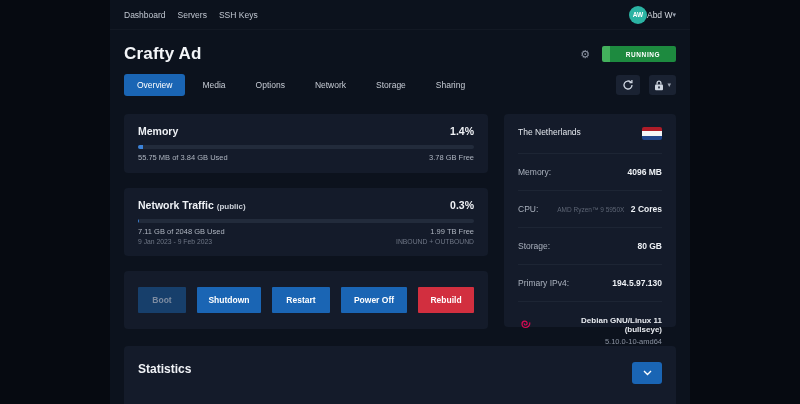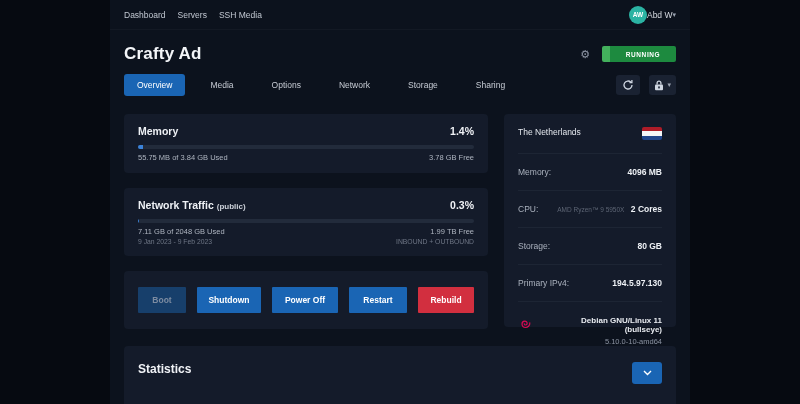--- a/index.html
+++ b/index.html
@@ -47,21 +47,21 @@
   .status-label {
     background:#1d8a3f; color:#fff; font-size:6.5px; font-weight:bold;
     letter-spacing:.6px; display:flex; align-items:center; justify-content:center;
     padding:0 14px; flex:1;
   }
   
   .tabs-row {
     padding:4px 14px 10px 14px;
     display:flex; align-items:center; justify-content:space-between;
   }
-  .tabs { display:flex; align-items:center; gap:12px; }
+  .tabs { display:flex; align-items:center; gap:4px; }
   .tab {
     font-size:8.5px; color:#c7ccd5; padding:6px 13px; border-radius:3px; cursor:pointer;
     white-space:nowrap;
   }
   .tab.active { background:#1a65b4; color:#fff; }
   .tab-actions { display:flex; gap:9px; }
   .icon-btn {
     min-width:24px; height:20px; padding:0 5px;
     background:#1a2232; border:none; border-radius:3px; cursor:pointer;
     display:flex; align-items:center; justify-content:center; gap:3px;
@@ -136,21 +136,21 @@
 </style>
 </head>
 <body>
 
 <div class="band">
 
   <nav class="topnav">
     <div class="nav-links">
       <span class="nav-link">Dashboard</span>
       <span class="nav-link">Servers</span>
-      <span class="nav-link">SSH Media</span>
+      <span class="nav-link">SSH Keys</span>
     </div>
     <div class="user-menu">
       <span class="avatar">AW</span>
       <span class="user-name">Abd W</span>
       <span class="caret">▾</span>
     </div>
   </nav>
 
   <header class="page-header">
     <h1 class="page-title">Crafty Ad</h1>
@@ -226,22 +226,22 @@
           <div class="usage-meta">
             <span>9 Jan 2023 - 9 Feb 2023</span>
             <span>INBOUND + OUTBOUND</span>
           </div>
         </section>
 
         <section class="card power-card">
           <div class="power-row">
             <button class="pbtn pbtn-boot">Boot</button>
             <button class="pbtn pbtn-shutdown">Shutdown</button>
+            <button class="pbtn pbtn-restart">Restart</button>
             <button class="pbtn pbtn-poweroff">Power Off</button>
-            <button class="pbtn pbtn-restart">Restart</button>
             <button class="pbtn pbtn-rebuild">Rebuild</button>
           </div>
         </section>
       </div>
 
       <div class="col-right">
         <section class="card info-card">
           <div class="info-row">
             <span class="location-name">The Netherlands</span>
             <span class="flag">

